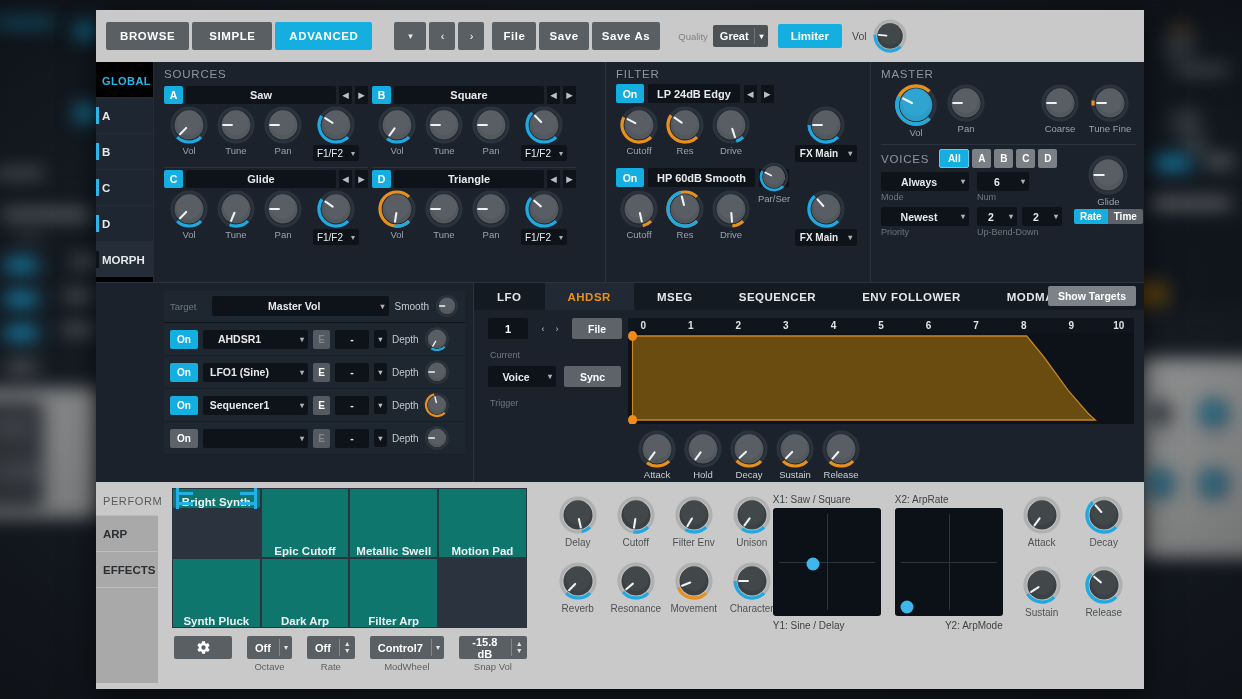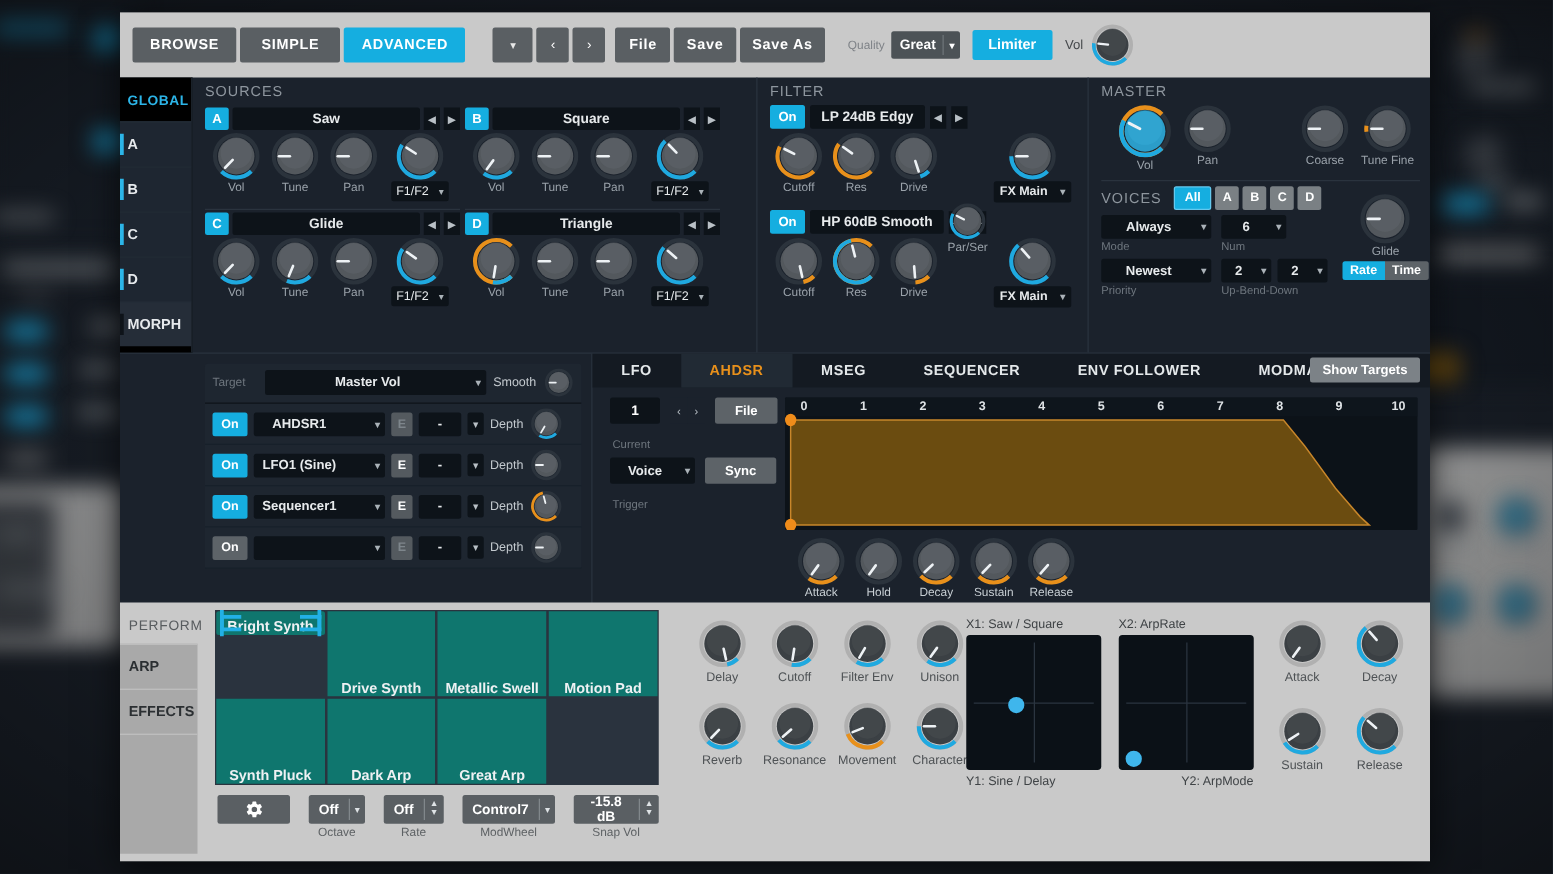--- a/index.html
+++ b/index.html
@@ -1108,41 +1108,41 @@
     </div>
 
     <div class="pad-col">
       <div class="pads" id="pads">
           <div class="pad sel">
             <i></i>
             <span>Bright Synth</span>
           </div>
           <div class="pad">
             <i></i>
-            <span>Drive Synth</span>
+            <span>Epic Cutoff</span>
           </div>
           <div class="pad">
             <i></i>
             <span>Metallic Swell</span>
           </div>
           <div class="pad">
             <i></i>
             <span>Motion Pad</span>
           </div>
           <div class="pad">
             <i></i>
             <span>Synth Pluck</span>
           </div>
           <div class="pad">
             <i></i>
             <span>Dark Arp</span>
           </div>
           <div class="pad">
             <i></i>
-            <span>Great Arp</span>
+            <span>Filter Arp</span>
           </div>
         </div>
       <div class="pad-foot">
         <div class="pf">
           <div class="gearbtn">
             <svg width="15" height="15" viewBox="0 0 24 24" fill="#ffffff">
                 <path d="M19.4 13c.04-.32.06-.66.06-1s-.02-.68-.07-1l2.1-1.63a.5.5 0 0 0 .12-.64l-2-3.46a.5.5 0 0 0-.6-.22l-2.49 1a7.3 7.3 0 0 0-1.73-1l-.38-2.65A.49.49 0 0 0 14 2h-4a.49.49 0 0 0-.49.42l-.38 2.65c-.62.26-1.2.6-1.73 1l-2.49-1a.5.5 0 0 0-.6.22l-2 3.46a.5.5 0 0 0 .12.64L4.53 11c-.05.32-.07.66-.07 1s.02.68.07 1l-2.1 1.63a.5.5 0 0 0-.12.64l2 3.46c.13.22.39.31.6.22l2.49-1c.53.4 1.11.74 1.73 1l.38 2.65c.04.24.25.42.49.42h4c.24 0 .45-.18.49-.42l.38-2.65a7.3 7.3 0 0 0 1.73-1l2.49 1c.21.09.47 0 .6-.22l2-3.46a.5.5 0 0 0-.12-.64L19.4 13zM12 15.5A3.5 3.5 0 1 1 15.5 12 3.5 3.5 0 0 1 12 15.5z"></path>
               </svg>
           </div>
         </div>

